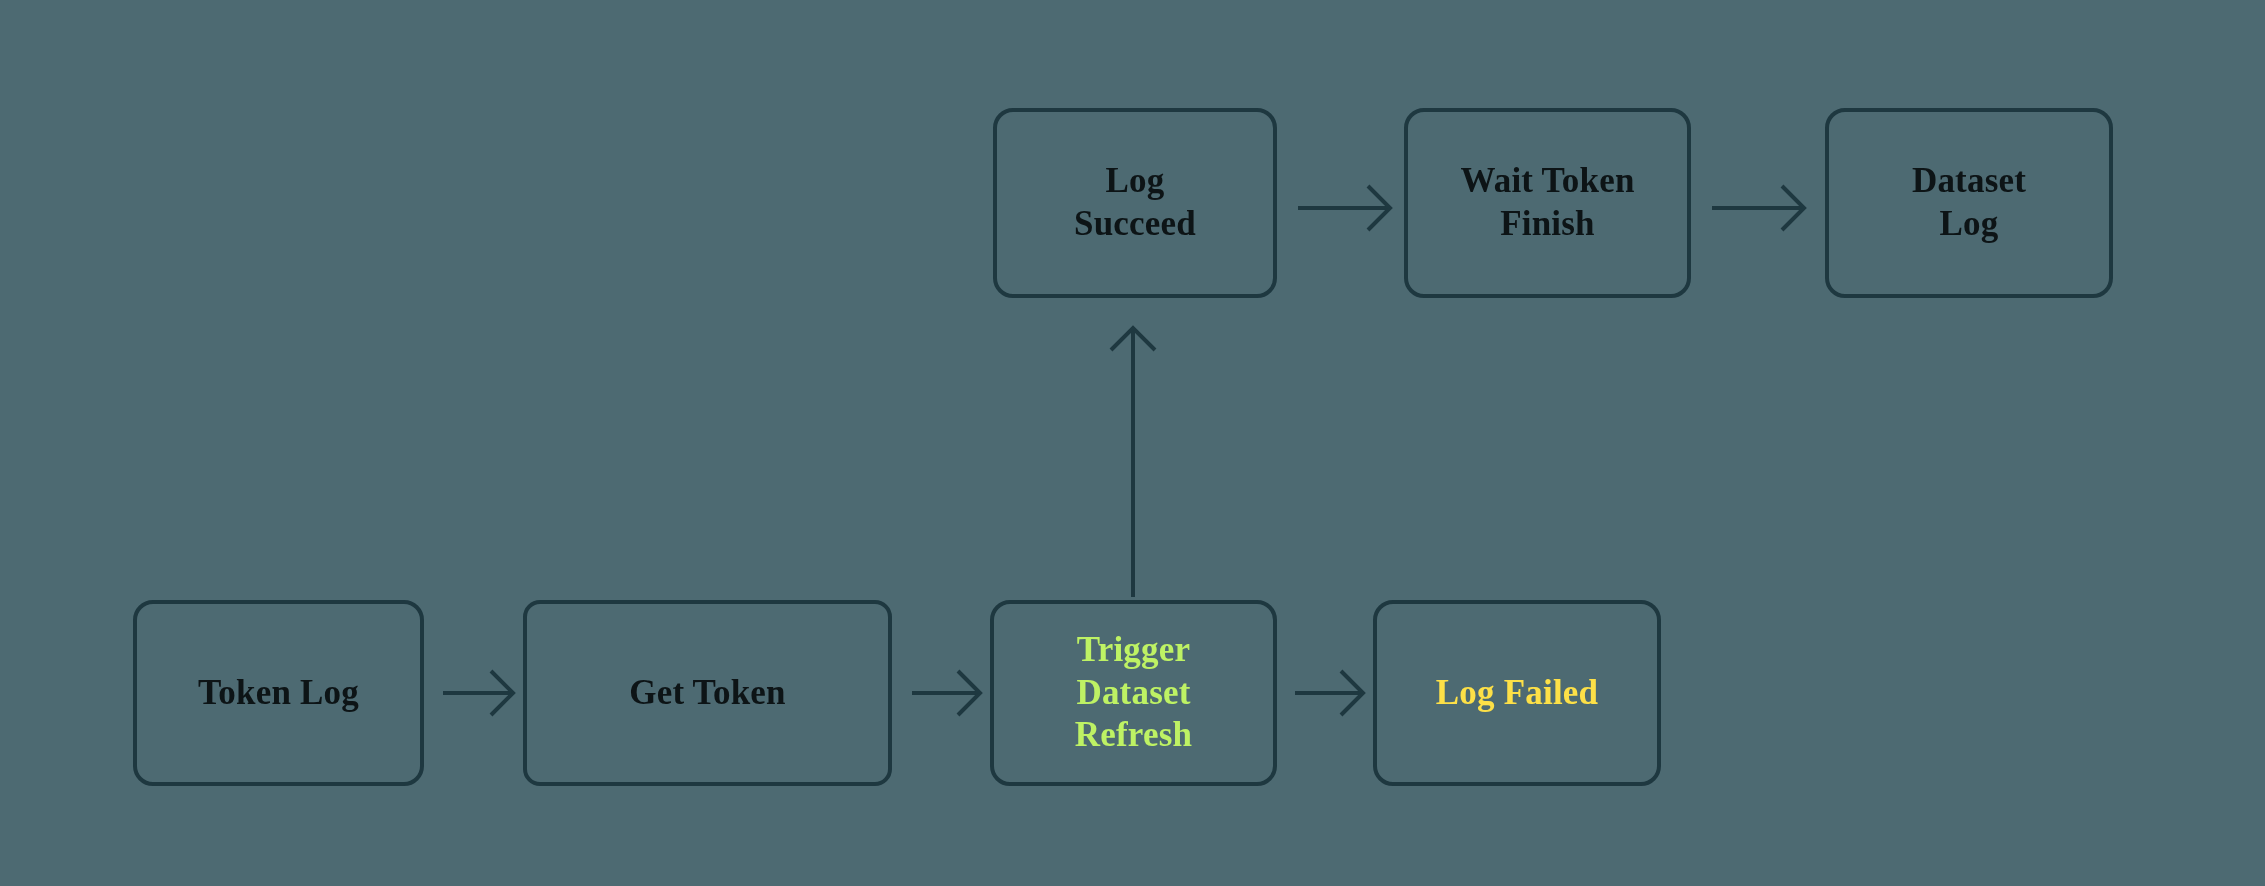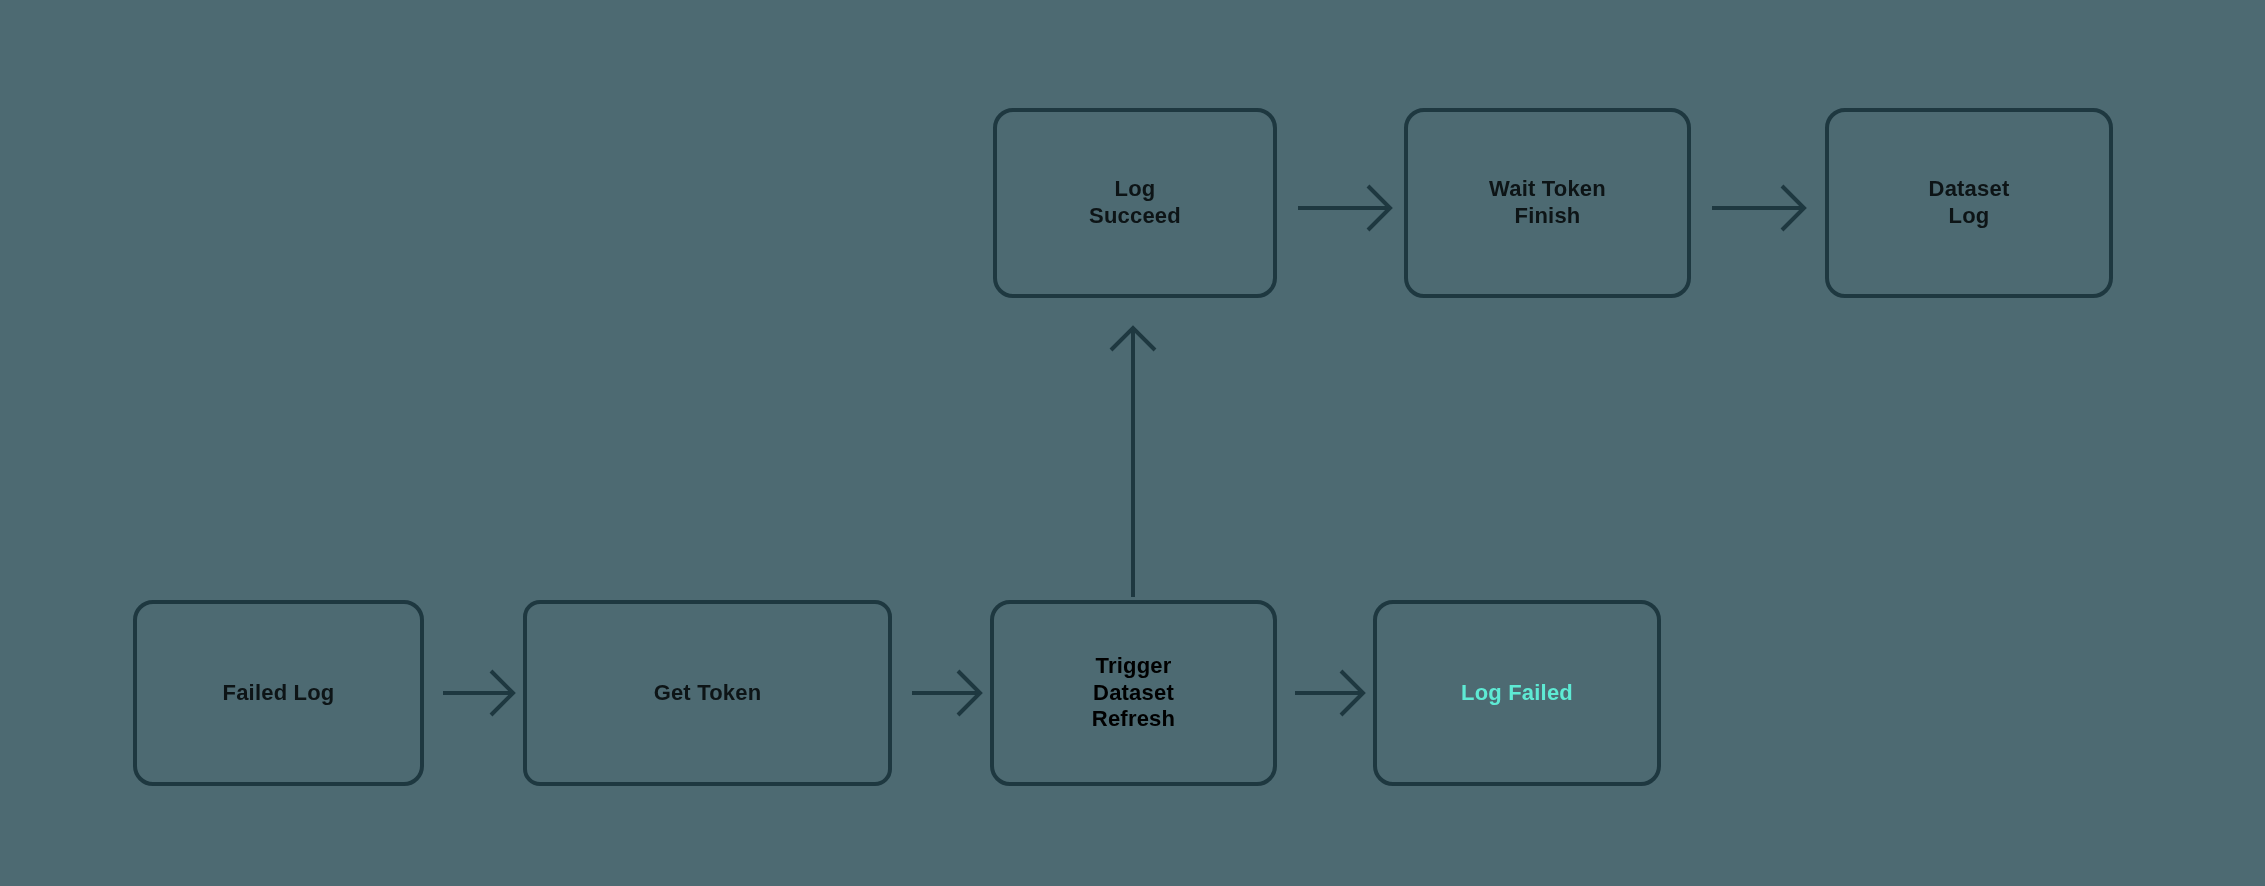--- a/index.html
+++ b/index.html
@@ -22,23 +22,23 @@
     border: 4px solid #1e3840;
     border-radius: 20px;
     background: transparent;
     display: flex;
     align-items: center;
     justify-content: center;
     text-align: center;
   }
   .node-label {
     color: #0d1416;
-    font-family: Liberation Sans, sans-serif;
+    font-family: Liberation Serif, serif;
     font-weight: bold;
-    font-size: 22px;
+    font-size: 35px;
     line-height: 1.22;
     letter-spacing: 0.2px;
     white-space: pre-line;
     padding: 0 10px;
   }
   .edge-svg {
     position: absolute;
     left: 0;
     top: 0;
     width: 2265px;
@@ -85,32 +85,32 @@
         <line class="edge-line" x1="1298" y1="208" x2="1390" y2="208" stroke="#1e3840"></line>
         <polyline class="edge-head" stroke="#1e3840" points="1368,186 1390,208 1368,230"></polyline>
       </g>
       <g>
         <line class="edge-line" x1="1712" y1="208" x2="1804" y2="208" stroke="#1e3840"></line>
         <polyline class="edge-head" stroke="#1e3840" points="1782,186 1804,208 1782,230"></polyline>
       </g>
     </svg>
   <div id="node-layer">
       <div class="node" style="left: 133px; top: 600px; width: 291px; height: 186px; border-color: rgb(30, 56, 64);">
-        <div class="node-label" style="color: rgb(13, 20, 22);">Failed Log</div>
+        <div class="node-label" style="color: rgb(13, 20, 22);">Token Log</div>
       </div>
       <div class="node" style="left: 523px; top: 600px; width: 369px; height: 186px; border-color: rgb(30, 56, 64); border-radius: 17px;">
         <div class="node-label" style="color: rgb(13, 20, 22);">Get Token</div>
       </div>
       <div class="node" style="left: 990px; top: 600px; width: 287px; height: 186px; border-color: rgb(30, 56, 64);">
-        <div class="node-label" style="color: #000000;">Trigger
+        <div class="node-label" style="color: #bef264;">Trigger
 Dataset
 Refresh</div>
       </div>
       <div class="node" style="left: 1373px; top: 600px; width: 288px; height: 186px; border-color: rgb(30, 56, 64);">
-        <div class="node-label" style="color: #5eead4;">Log Failed</div>
+        <div class="node-label" style="color: #fde047;">Log Failed</div>
       </div>
       <div class="node" style="left: 993px; top: 108px; width: 284px; height: 190px; border-color: rgb(30, 56, 64);">
         <div class="node-label" style="color: rgb(13, 20, 22);">Log
 Succeed</div>
       </div>
       <div class="node" style="left: 1404px; top: 108px; width: 287px; height: 190px; border-color: rgb(30, 56, 64);">
         <div class="node-label" style="color: rgb(13, 20, 22);">Wait Token
 Finish</div>
       </div>
       <div class="node" style="left: 1825px; top: 108px; width: 288px; height: 190px; border-color: rgb(30, 56, 64);">

